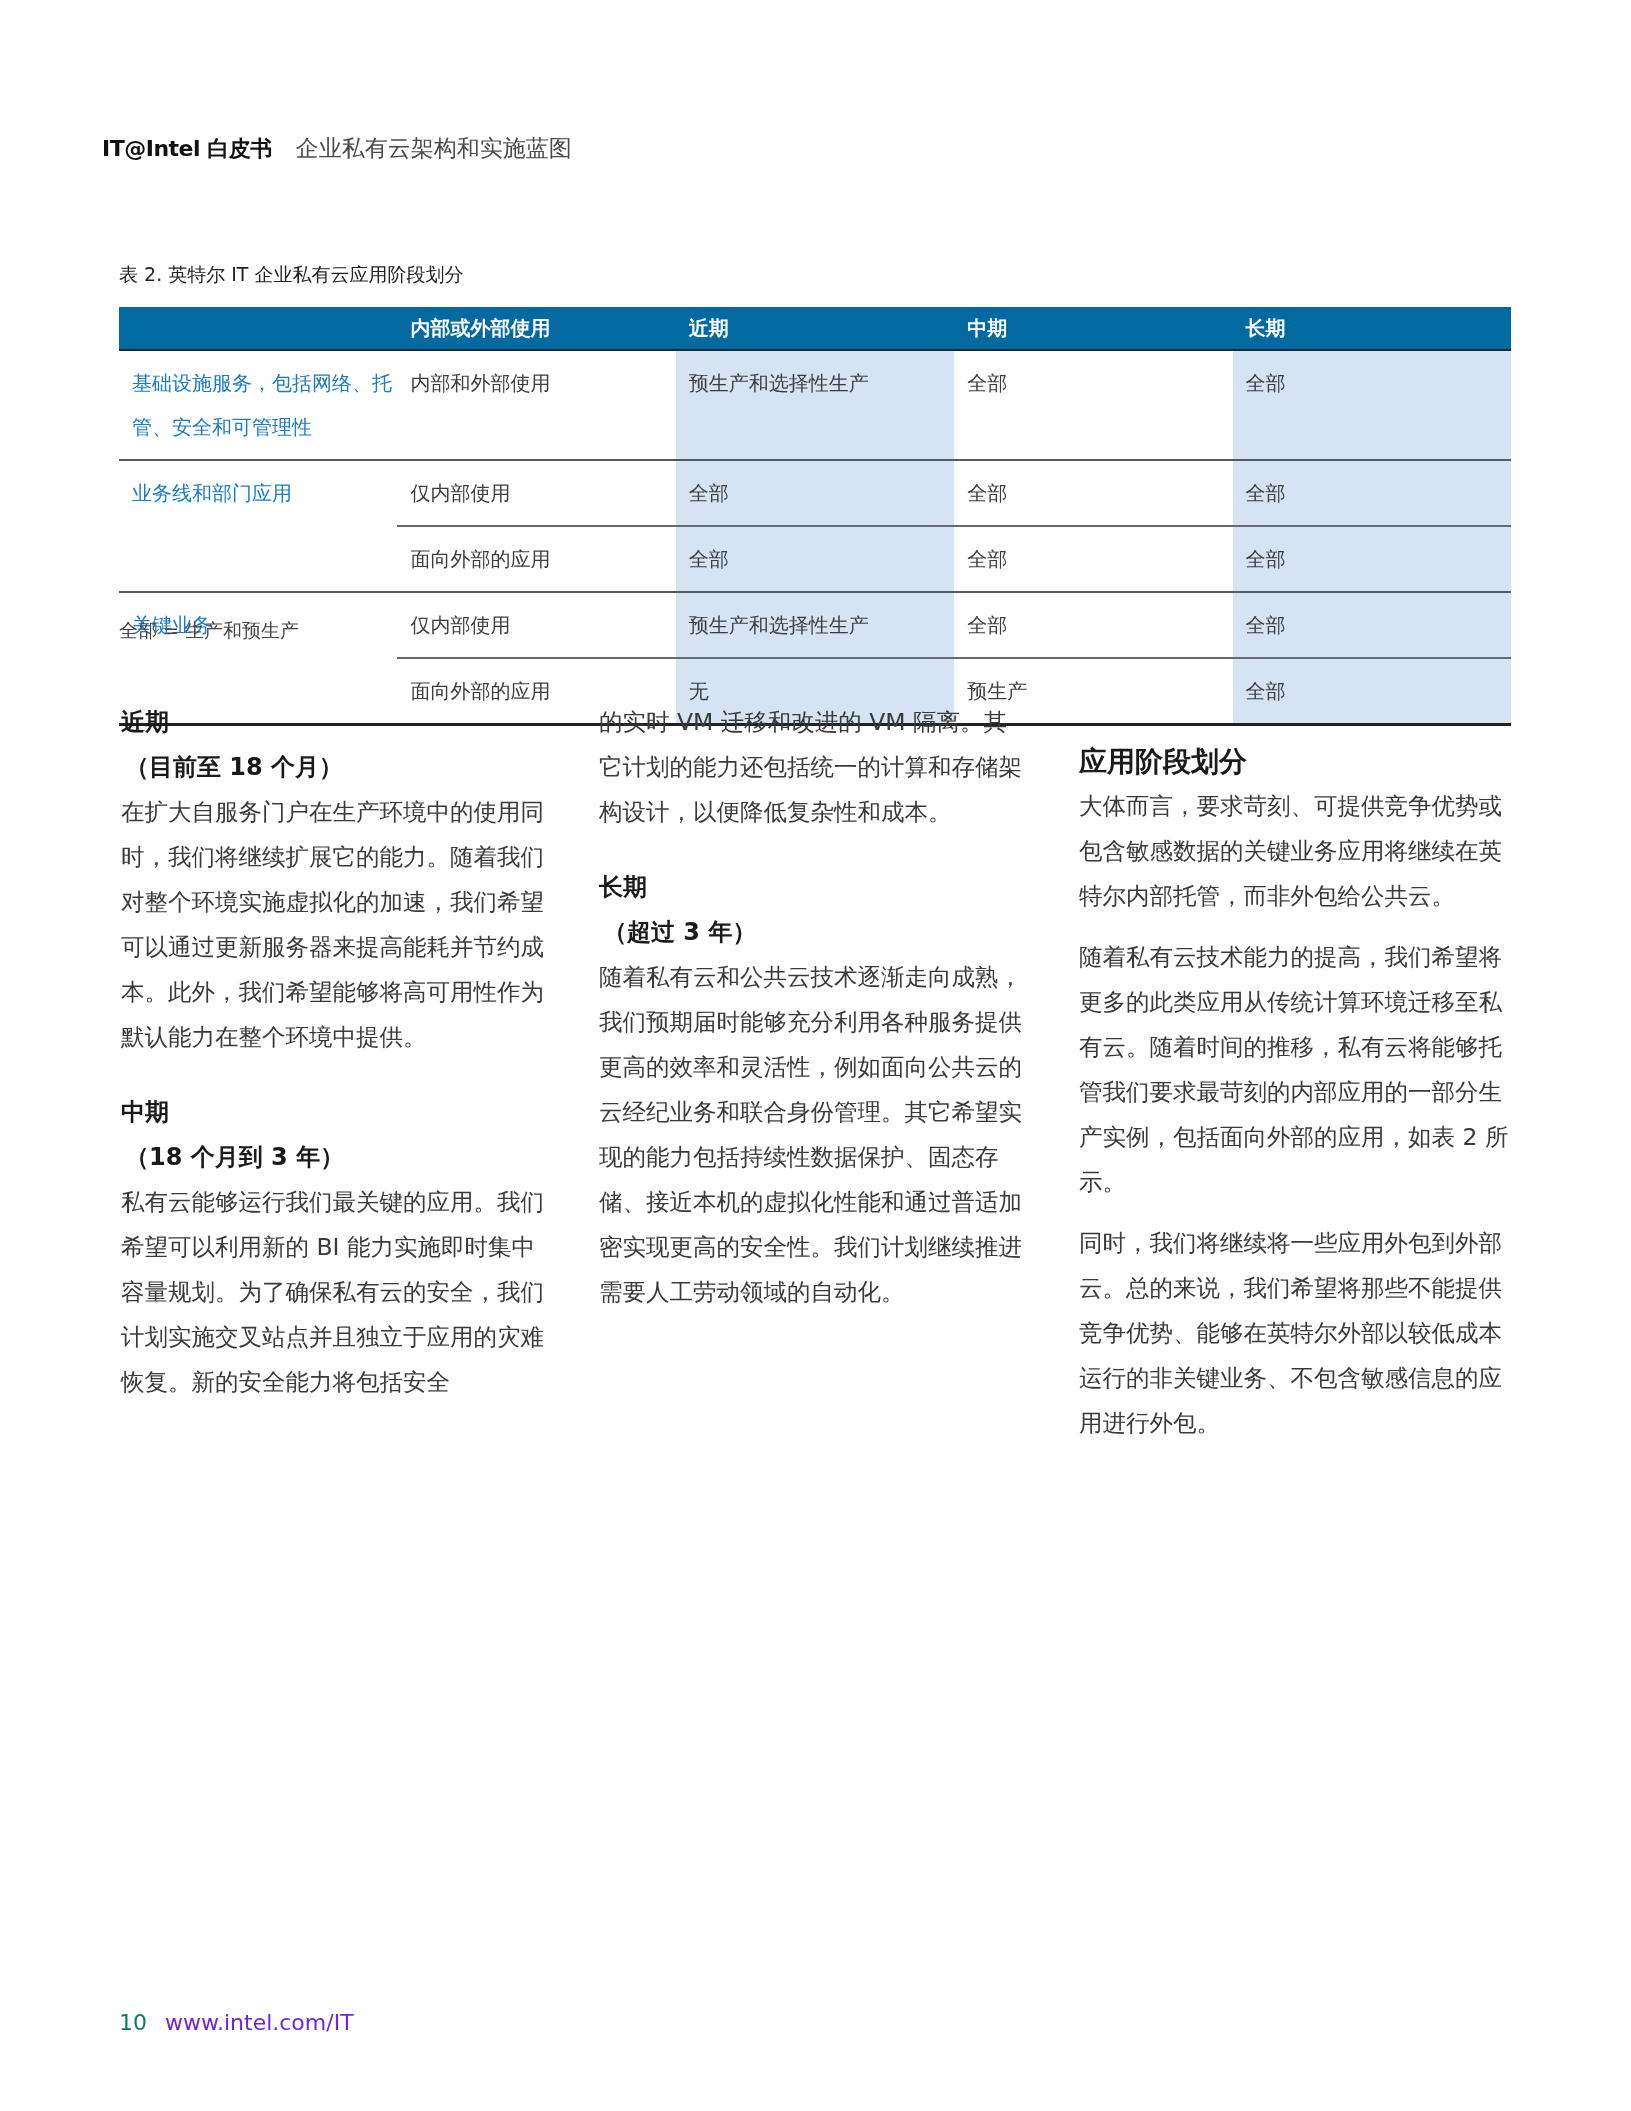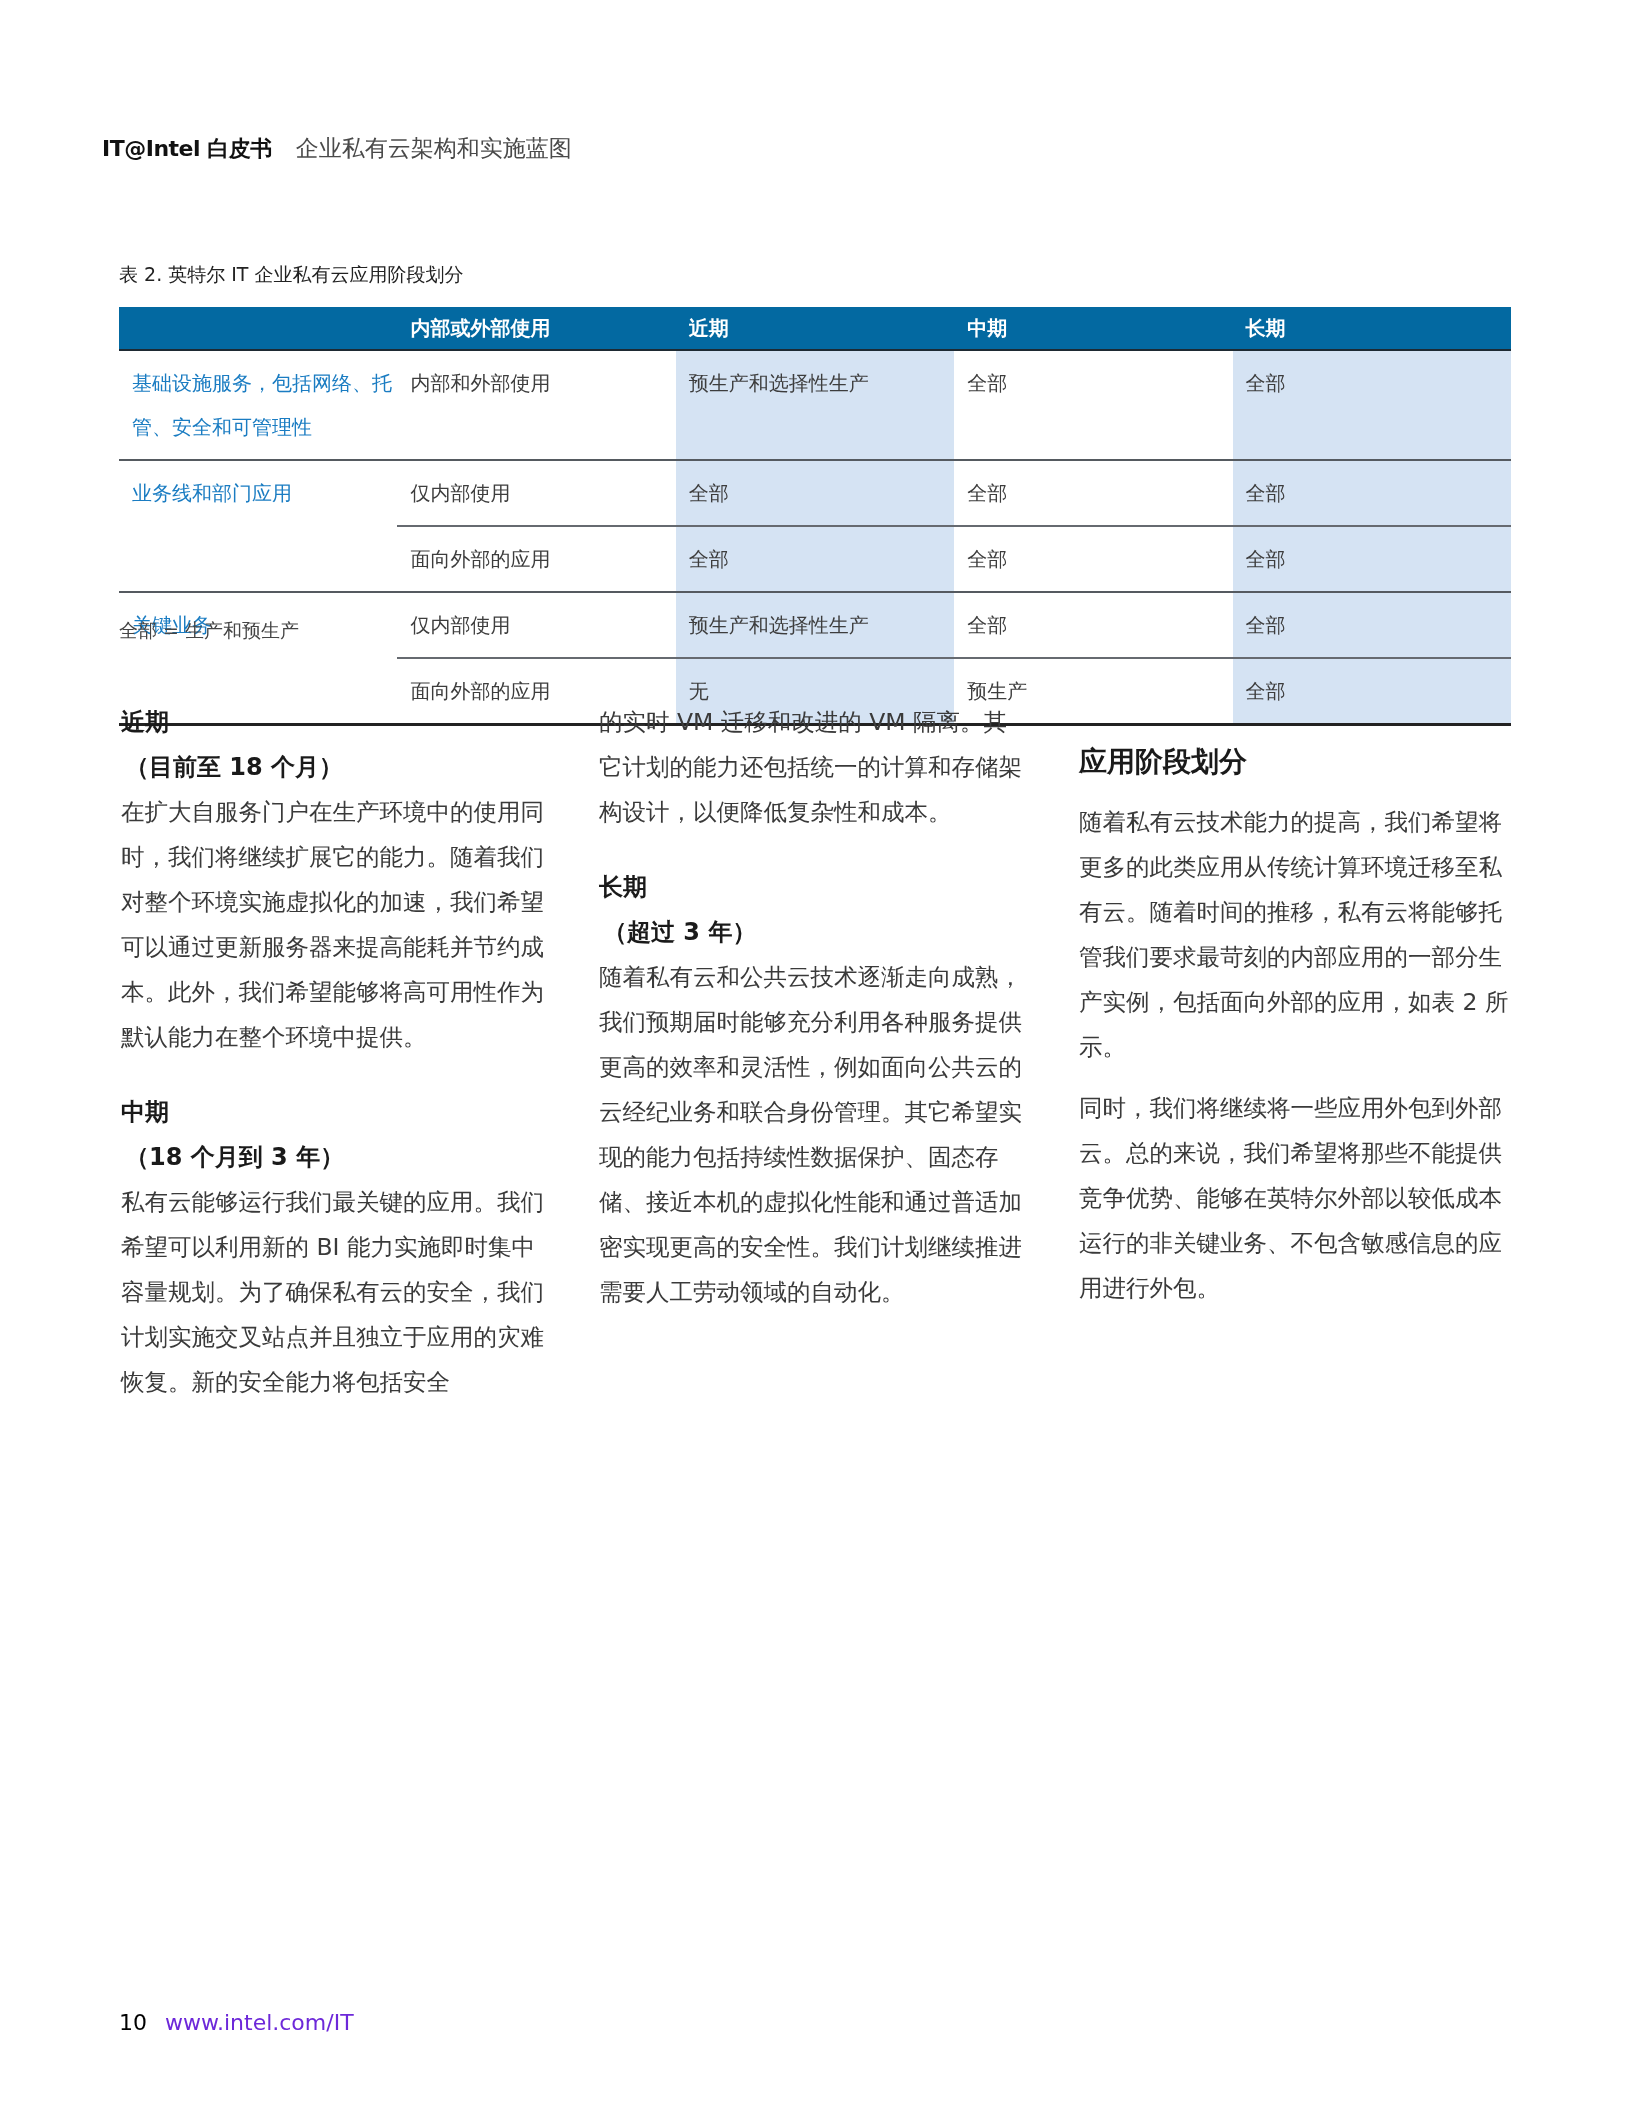--- a/index.html
+++ b/index.html
@@ -61,21 +61,21 @@
       margin: 0 0 0 0; font-size: 28px; font-weight: bold; color: #1a1a1a; line-height: 45px;
     }
     .col p { margin: 0; }
     .col .gap { height: 30px; }
     .col .pgap { height: 16px; }
 
     .footer {
       position: absolute; left: 119px; top: 2010px; white-space: nowrap;
       font-size: 22px; display: flex; align-items: baseline;
     }
-    .footer .page-num { color: #000000; }
+    .footer .page-num { color: #0f766e; }
     .footer .url { color: #6d28d9; margin-left: 18px; }
   </style>
 </head>
 <body>
 
 <div class="header">
   <span class="brand">IT@Intel 白皮书</span>
   <span class="title">企业私有云架构和实施蓝图</span>
 </div>
 
@@ -150,20 +150,21 @@
 <div class="col col-b">
   <p>的实时 VM 迁移和改进的 VM 隔离。其它计划的能力还包括统一的计算和存储架构设计，以便降低复杂性和成本。</p>
   <div class="gap"></div>
   <h3>长期</h3>
   <h3 class="sub">（超过 3 年）</h3>
   <p>随着私有云和公共云技术逐渐走向成熟，我们预期届时能够充分利用各种服务提供更高的效率和灵活性，例如面向公共云的云经纪业务和联合身份管理。其它希望实现的能力包括持续性数据保护、固态存储、接近本机的虚拟化性能和通过普适加密实现更高的安全性。我们计划继续推进需要人工劳动领域的自动化。</p>
 </div>
 
 <div class="col col-c">
   <h2>应用阶段划分</h2>
+  <p>大体而言，要求苛刻、可提供竞争优势或包含敏感数据的关键业务应用将继续在英特尔内部托管，而非外包给公共云。</p>
   <div class="pgap"></div>
   <p>随着私有云技术能力的提高，我们希望将更多的此类应用从传统计算环境迁移至私有云。随着时间的推移，私有云将能够托管我们要求最苛刻的内部应用的一部分生产实例，包括面向外部的应用，如表 2 所示。</p>
   <div class="pgap"></div>
   <p>同时，我们将继续将一些应用外包到外部云。总的来说，我们希望将那些不能提供竞争优势、能够在英特尔外部以较低成本运行的非关键业务、不包含敏感信息的应用进行外包。</p>
 </div>
 
 <div class="footer">
   <span class="page-num">10</span>
   <span class="url">www.intel.com/IT</span>
 </div>

